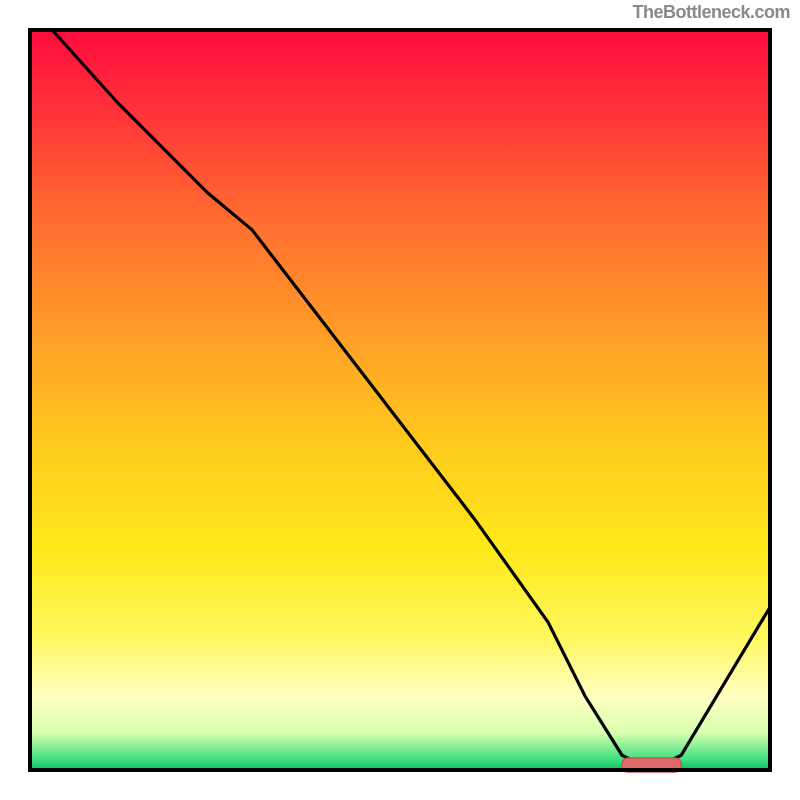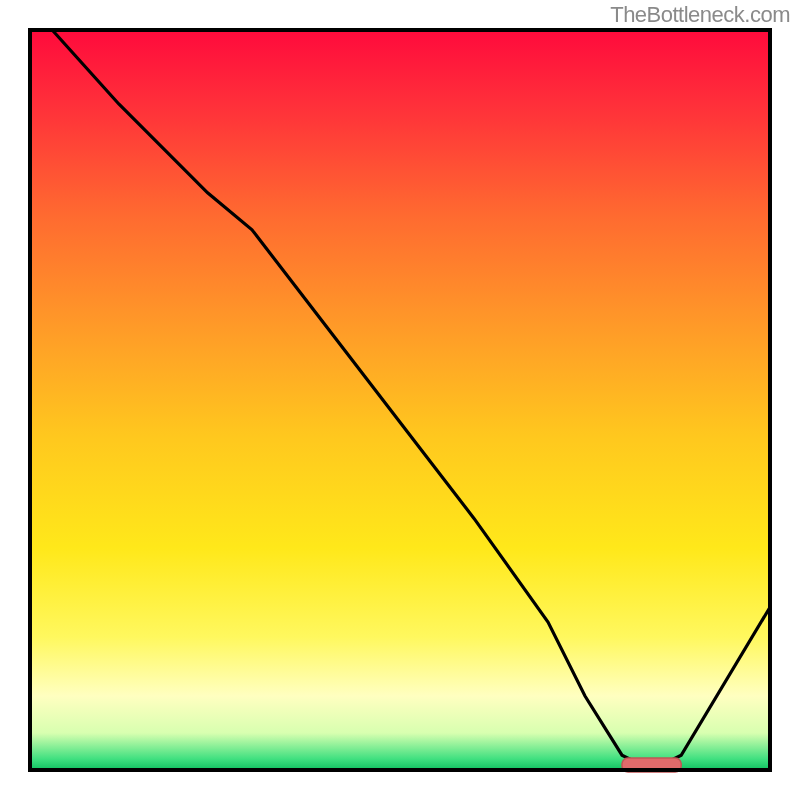--- a/index.html
+++ b/index.html
@@ -12,22 +12,22 @@
   }
   .container {
     position: relative;
     width: 800px;
     height: 800px;
   }
   .watermark {
     position: absolute;
     top: 2px;
     right: 10px;
-    font-size: 22px;
-    font-weight: normal;
+    font-size: 18px;
+    font-weight: bold;
     color: #8a8a8a;
     letter-spacing: -0.5px;
     z-index: 10;
     margin-left: 32px;
   }
   svg.plot {
     position: absolute;
     top: 0;
     left: 0;
   }

